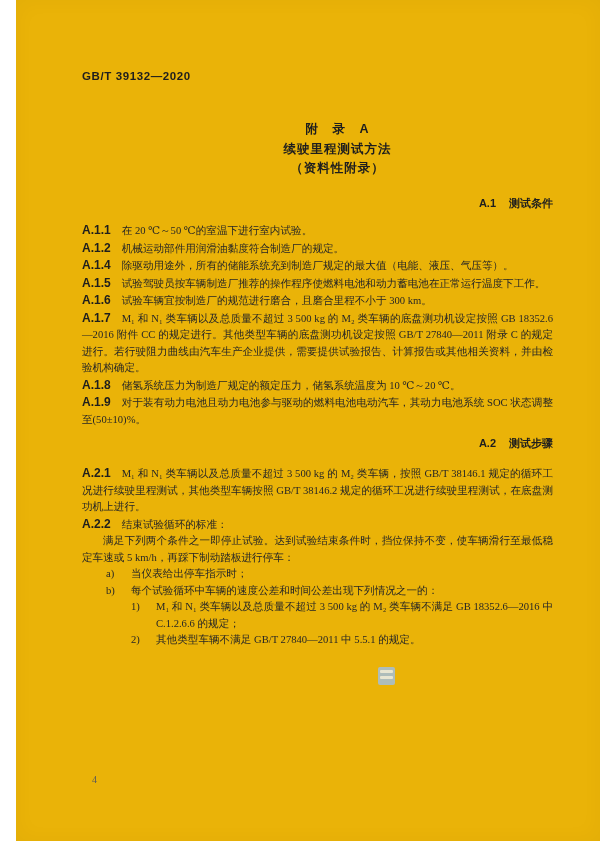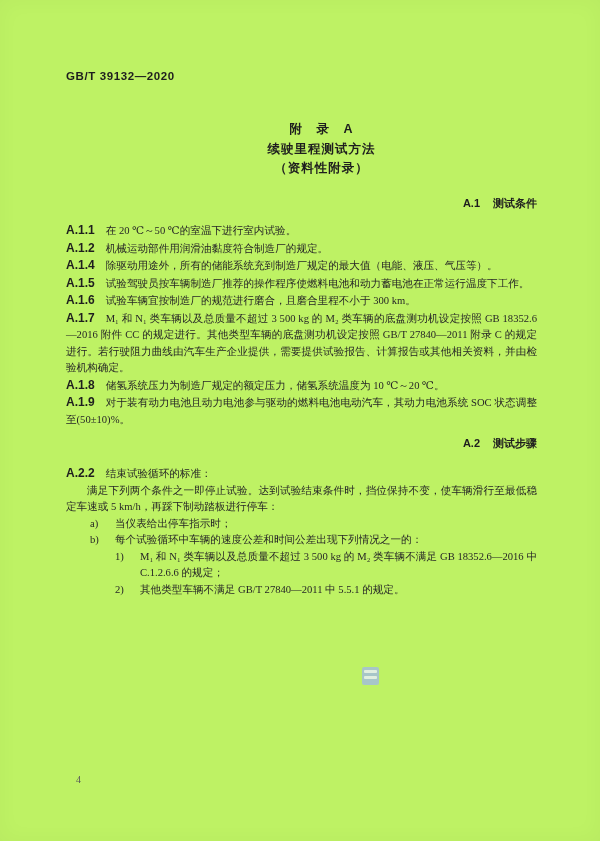--- a/index.html
+++ b/index.html
@@ -4,22 +4,23 @@
 <style>
   html,body{margin:0;padding:0;}
   body{
     width:600px;height:841px;position:relative;overflow:hidden;
     background:#ffffff;
     font-family:"Liberation Serif","DejaVu Serif",serif;
     color:#262626;
     -webkit-font-smoothing:antialiased;
   }
   .sheet{
-    position:absolute;inset:0;background:#bef264;
+    position:absolute;inset:0;background:#eab308;
     box-shadow:inset 0 0 22px rgba(0,0,0,0.035);
+    margin-left:16px;
   }
   .doc-header{
     position:absolute;left:66px;top:70px;
     font-family:"Liberation Sans","DejaVu Sans",sans-serif;
     font-weight:bold;font-size:11.5px;letter-spacing:0.6px;color:#1e1e1e;
   }
   .title-block{
     position:absolute;left:0;top:120px;width:600px;text-align:center;
     font-family:"Liberation Sans","DejaVu Sans",sans-serif;
     font-weight:bold;color:#1e1e1e;
@@ -83,20 +84,21 @@
     <p class="clause"><span class="clause-num">A.1.5</span><span>试验驾驶员按车辆制造厂推荐的操作程序使燃料电池和动力蓄电池在正常运行温度下工作。</span></p>
     <p class="clause"><span class="clause-num">A.1.6</span><span>试验车辆宜按制造厂的规范进行磨合，且磨合里程不小于 300 km。</span></p>
     <p class="clause"><span class="clause-num">A.1.7</span><span>M₁ 和 N₁ 类车辆以及总质量不超过 3 500 kg 的 M₂ 类车辆的底盘测功机设定按照 GB 18352.6—2016 附件 CC 的规定进行。其他类型车辆的底盘测功机设定按照 GB/T 27840—2011 附录 C 的规定进行。若行驶阻力曲线由汽车生产企业提供，需要提供试验报告、计算报告或其他相关资料，并由检验机构确定。</span></p>
     <p class="clause"><span class="clause-num">A.1.8</span><span>储氢系统压力为制造厂规定的额定压力，储氢系统温度为 10 ℃～20 ℃。</span></p>
     <p class="clause"><span class="clause-num">A.1.9</span><span>对于装有动力电池且动力电池参与驱动的燃料电池电动汽车，其动力电池系统 SOC 状态调整至(50±10)%。</span></p>
 
     <h2 class="sec-head sec-head-2">
       <span class="sec-num">A.2</span><span>测试步骤</span>
     </h2>
 
+    <p class="clause"><span class="clause-num">A.2.1</span><span>M₁ 和 N₁ 类车辆以及总质量不超过 3 500 kg 的 M₂ 类车辆，按照 GB/T 38146.1 规定的循环工况进行续驶里程测试，其他类型车辆按照 GB/T 38146.2 规定的循环工况进行续驶里程测试，在底盘测功机上进行。</span></p>
     <p class="clause"><span class="clause-num">A.2.2</span><span>结束试验循环的标准：</span></p>
 
     <p class="indent-para">满足下列两个条件之一即停止试验。达到试验结束条件时，挡位保持不变，使车辆滑行至最低稳定车速或 5 km/h，再踩下制动踏板进行停车：</p>
 
     <div class="list-item">
       <span class="marker">a)</span>
       <span class="item-text">当仪表给出停车指示时；</span>
     </div>
     <div class="list-item">
       <span class="marker">b)</span>

